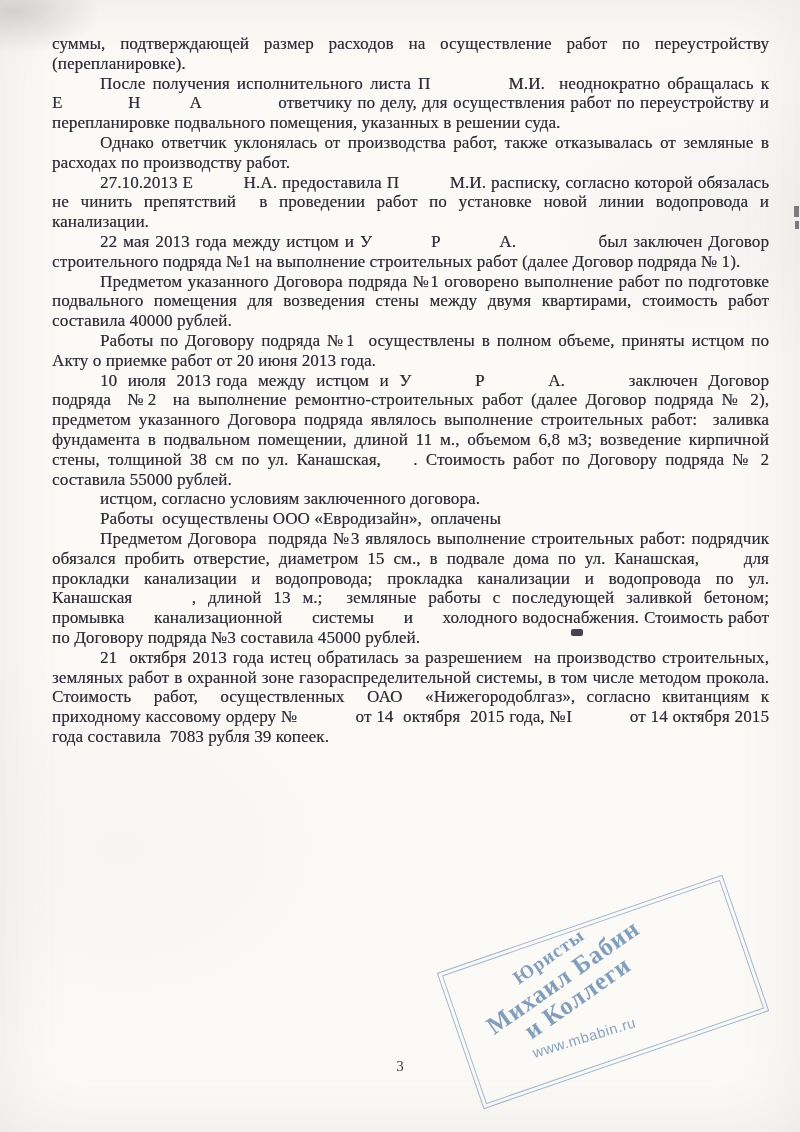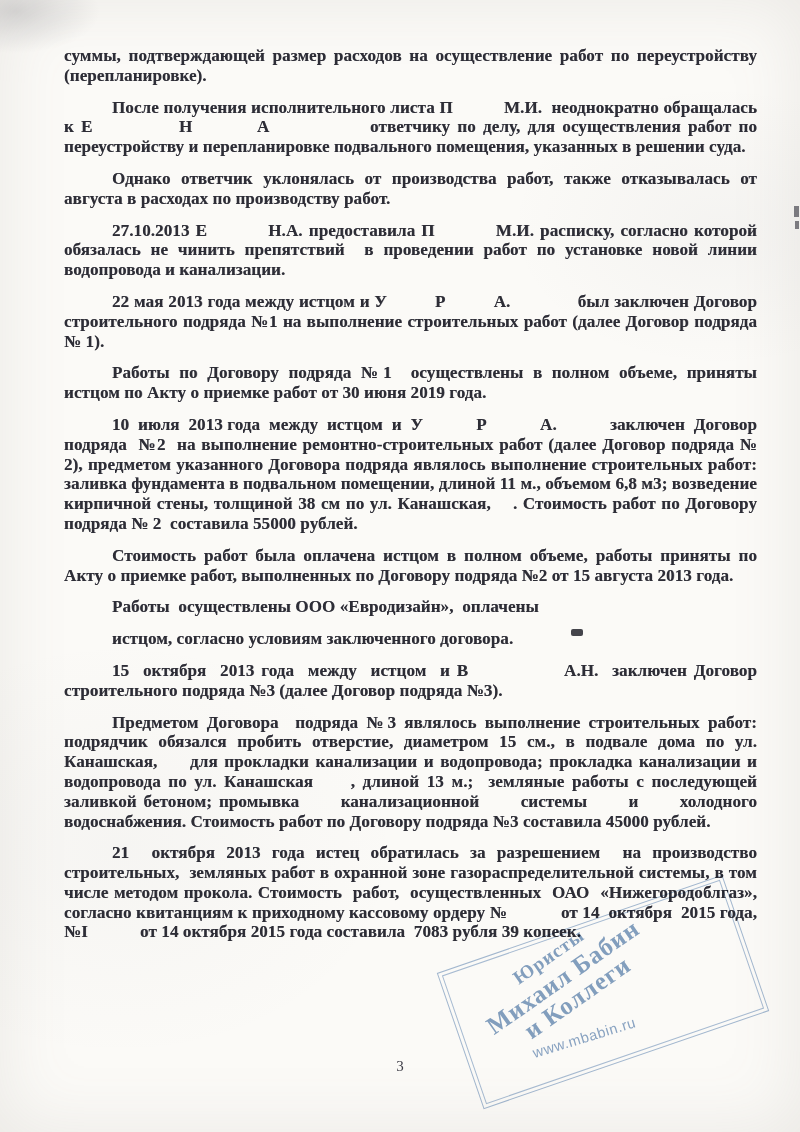--- a/index.html
+++ b/index.html
@@ -23,25 +23,24 @@
   .page-text {
     position: absolute;
     left: 52px; right: 31px; top: 34px;
     color: #2d2d36;
     font-size: 17px;
     line-height: 19.8px;
     text-align: justify;
     letter-spacing: 0.1px;
   }
   .page-text p {
-    margin: 12px;
+    margin: 0;
     text-indent: 48px;
     white-space: pre-wrap;
     text-shadow: 0.3px 0.3px 0.5px rgba(45,45,58,0.55);
-    font-weight: bold;
   }
   .page-text p.no-indent { text-indent: 0; }
 
   .page-num {
     position: absolute;
     left: 0; right: 0; top: 1058px;
     text-align: center;
     font-size: 15px;
     color: #3e3e48;
   }
@@ -90,29 +89,28 @@
   .art-blob { left: 571px; top: 629px; width: 12px; height: 7px; border-radius: 2px; background: rgba(35,35,45,0.85); }
 </style>
 </head>
 <body>
 
 <div class="page">
 
   <div class="page-text">
     <p class="no-indent">суммы, подтверждающей размер расходов на осуществление работ по переустройству (перепланировке).</p>
     <p>После получения исполнительного листа П&nbsp;&nbsp;&nbsp;&nbsp;&nbsp;&nbsp;&nbsp;&nbsp;&nbsp;&nbsp; М.И.  неоднократно обращалась к Е&nbsp;&nbsp;&nbsp;&nbsp;&nbsp;&nbsp;&nbsp;&nbsp;&nbsp;&nbsp;&nbsp;&nbsp;Н&nbsp;&nbsp;&nbsp;&nbsp;&nbsp;&nbsp;&nbsp;&nbsp;&nbsp;А&nbsp;&nbsp;&nbsp;&nbsp;&nbsp;&nbsp;&nbsp;&nbsp;&nbsp;&nbsp;&nbsp;&nbsp;&nbsp;&nbsp;ответчику по делу, для осуществления работ по переустройству и перепланировке подвального помещения, указанных в решении суда.</p>
-    <p>Однако ответчик уклонялась от производства работ, также отказывалась от августа в расходах по производству работ.</p>
+    <p>Однако ответчик уклонялась от производства работ, также отказывалась от земляные в расходах по производству работ.</p>
     <p>27.10.2013 Е&nbsp;&nbsp;&nbsp;&nbsp;&nbsp;&nbsp;&nbsp;&nbsp;&nbsp;&nbsp;Н.А. предоставила П&nbsp;&nbsp;&nbsp;&nbsp;&nbsp;&nbsp;&nbsp;&nbsp;&nbsp;&nbsp;М.И. расписку, согласно которой обязалась не чинить препятствий  в проведении работ по установке новой линии водопровода и канализации.</p>
     <p>22 мая 2013 года между истцом и У&nbsp;&nbsp;&nbsp;&nbsp;&nbsp;&nbsp;&nbsp;&nbsp;&nbsp;&nbsp;Р&nbsp;&nbsp;&nbsp;&nbsp;&nbsp;&nbsp;&nbsp;&nbsp;&nbsp;&nbsp;А.&nbsp;&nbsp;&nbsp;&nbsp;&nbsp;&nbsp;&nbsp;&nbsp;&nbsp;&nbsp;&nbsp;&nbsp;&nbsp;&nbsp;был заключен Договор строительного подряда №1 на выполнение строительных работ (далее Договор подряда № 1).</p>
-    <p>Работы по Договору подряда №1  осуществлены в полном объеме, приняты истцом по Акту о приемке работ от 30 июня 2019 года.</p>
+    <p>Предметом указанного Договора подряда №1 оговорено выполнение работ по подготовке подвального помещения для возведения стены между двумя квартирами, стоимость работ составила 40000 рублей.</p>
+    <p>Работы по Договору подряда №1  осуществлены в полном объеме, приняты истцом по Акту о приемке работ от 20 июня 2013 года.</p>
     <p>10  июля  2013 года  между  истцом  и  У&nbsp;&nbsp;&nbsp;&nbsp;&nbsp;&nbsp;&nbsp;&nbsp;&nbsp;&nbsp;&nbsp;&nbsp;Р&nbsp;&nbsp;&nbsp;&nbsp;&nbsp;&nbsp;&nbsp;&nbsp;&nbsp;&nbsp;&nbsp;&nbsp;А.&nbsp;&nbsp;&nbsp;&nbsp;&nbsp;&nbsp;&nbsp;&nbsp;&nbsp;&nbsp;&nbsp;&nbsp;заключен  Договор  подряда  №2  на выполнение ремонтно-строительных работ (далее Договор подряда № 2), предметом указанного Договора подряда являлось выполнение строительных работ:  заливка фундамента в подвальном помещении, длиной 11 м., объемом 6,8 м3; возведение кирпичной стены, толщиной 38 см по ул. Канашская,&nbsp;&nbsp;&nbsp;&nbsp;. Стоимость работ по Договору подряда № 2  составила 55000 рублей.</p>
-    <p>Стоимость работ была оплачена истцом в полном объеме, работы приняты по Акту о приемке работ, выполненных по Договору подряда №2 от 15 августа 2013 года.</p>
+    <p>истцом, согласно условиям заключенного договора.</p>
     <p>Работы  осуществлены ООО «Евродизайн»,  оплачены</p>
-    <p>истцом, согласно условиям заключенного договора.</p>
-    <p>15  октября  2013 года  между  истцом  и В&nbsp;&nbsp;&nbsp;&nbsp;&nbsp;&nbsp;&nbsp;&nbsp;&nbsp;&nbsp;&nbsp;&nbsp;&nbsp;&nbsp;А.Н.  заключен Договор строительного подряда №3 (далее Договор подряда №3).</p>
     <p>Предметом Договора  подряда №3 являлось выполнение строительных работ: подрядчик обязался пробить отверстие, диаметром 15 см., в подвале дома по ул. Канашская,&nbsp;&nbsp;&nbsp;&nbsp;&nbsp;для прокладки канализации и водопровода; прокладка канализации и водопровода по ул. Канашская&nbsp;&nbsp;&nbsp;&nbsp;&nbsp;, длиной 13 м.;  земляные работы с последующей заливкой бетоном; промывка&nbsp;&nbsp;&nbsp;&nbsp;&nbsp;&nbsp;канализационной&nbsp;&nbsp;&nbsp;&nbsp;&nbsp;&nbsp;системы&nbsp;&nbsp;&nbsp;&nbsp;&nbsp;&nbsp;и&nbsp;&nbsp;&nbsp;&nbsp;&nbsp;&nbsp;холодного водоснабжения. Стоимость работ по Договору подряда №3 составила 45000 рублей.</p>
     <p>21  октября 2013 года истец обратилась за разрешением  на производство строительных,  земляных работ в охранной зоне газораспределительной системы, в том числе методом прокола. Стоимость  работ,  осуществленных  ОАО  «Нижегородоблгаз», согласно квитанциям к приходному кассовому ордеру №&nbsp;&nbsp;&nbsp;&nbsp;&nbsp;&nbsp;&nbsp;&nbsp;&nbsp;&nbsp;&nbsp;&nbsp;от 14  октября  2015 года, №I&nbsp;&nbsp;&nbsp;&nbsp;&nbsp;&nbsp;&nbsp;&nbsp;&nbsp;&nbsp;&nbsp;&nbsp;от 14 октября 2015 года составила  7083 рубля 39 копеек.</p>
   </div>
 
   <div class="stamp">
     <div class="stamp-inner"></div>
     <div class="stamp-name">
       <span class="l1">Юристы</span>
       <span class="l2">Михаил Бабин</span>
       <span class="l3">и Коллеги</span>

